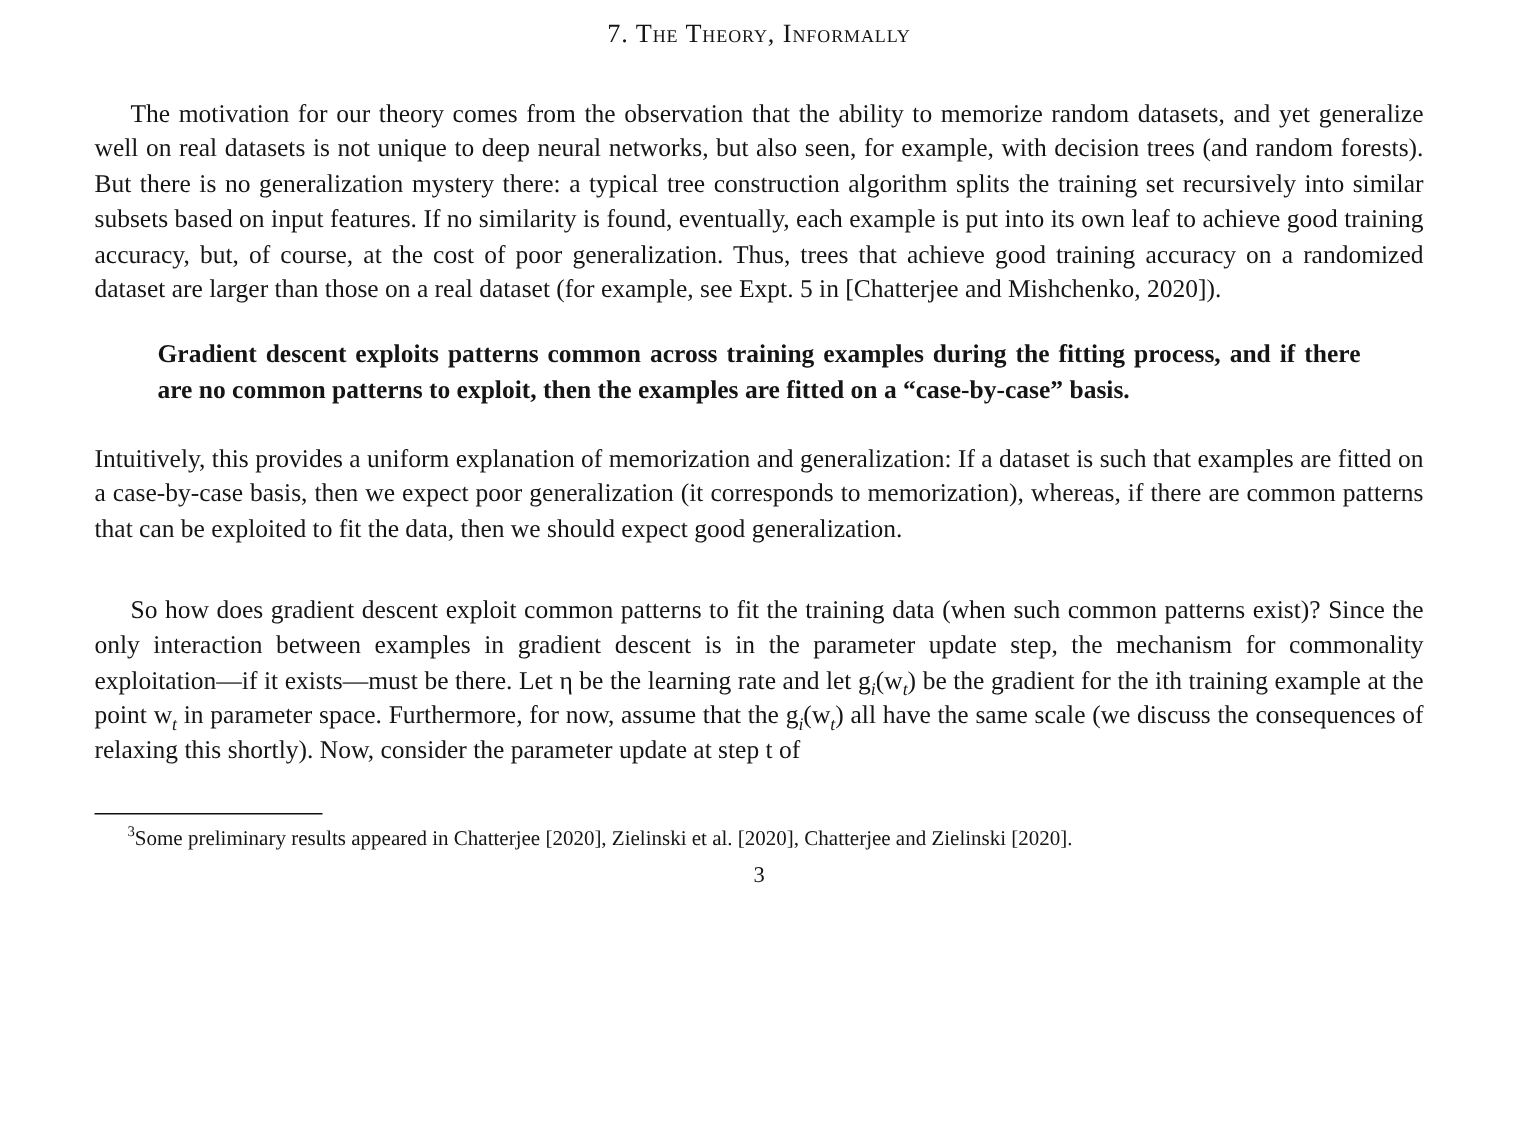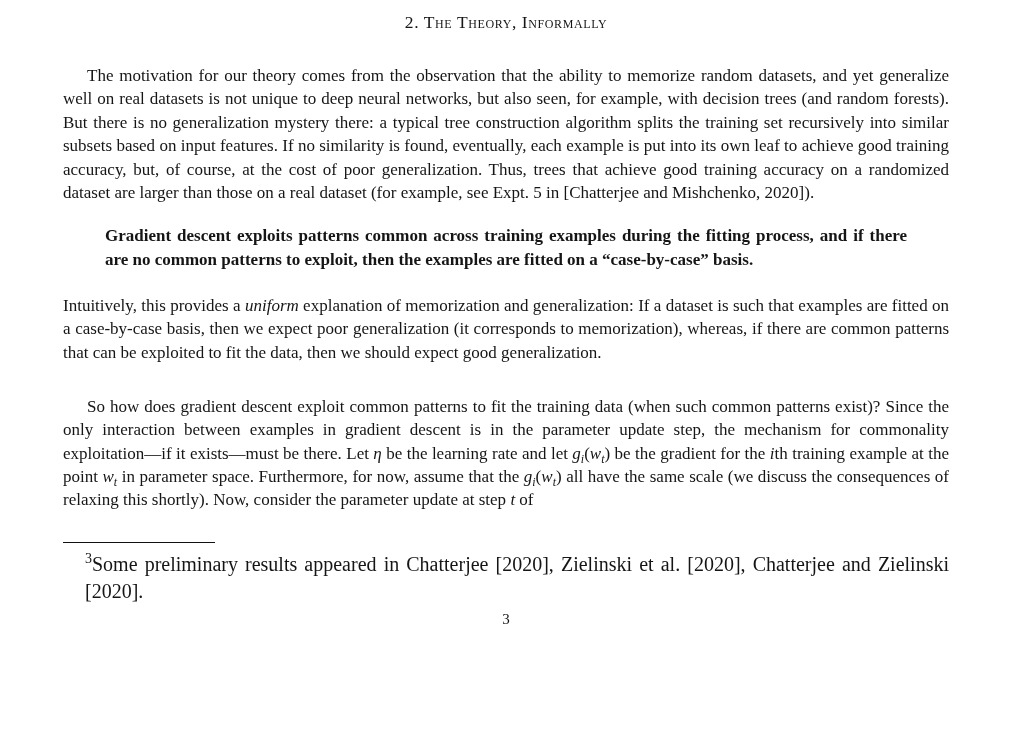--- a/index.html
+++ b/index.html
@@ -28,54 +28,54 @@
     text-align: justify;
     line-height: 1.375;
   }
   .indent { text-indent: 24px; margin-top: 31px; }
   .thesis-block {
     margin: 20px 42px 22px 42px;
     font-weight: bold;
     text-align: justify;
     line-height: 1.4;
   }
-  .it { font-style: italic; }
+  .it { }
   sub.it, sub {
     font-style: italic;
     font-size: 70%;
     line-height: 0;
   }
   sup {
     font-size: 70%;
     line-height: 0;
   }
   .footnote-rule {
     margin: 30px 0 0 0;
     width: 152px;
     border: none;
     border-top: 1.6px solid #111;
   }
   .footnote {
     margin: 8px 0 0 22px;
-    font-size: 20px;
+    font-size: 14px;
     line-height: 1.35;
     text-align: justify;
   }
   .page-number {
     margin-top: 6px;
     text-align: center;
     font-size: 15px;
   }
 </style>
 </head>
 <body>
 
 <div class="page">
 
-  <h2 class="section-heading">2. The Theory, Informally</h2>
+  <h2 class="section-heading">7. The Theory, Informally</h2>
 
   <p class="para indent"><span>The motivation for our theory comes from the observation that the ability to memorize random datasets, and yet generalize well on real datasets is not unique to deep neural networks, but also seen, for example, with decision trees (and random forests). But there is no generalization mystery there: a typical tree construction algorithm splits the training set recursively into similar subsets based on input features. If no similarity is found, eventually, each example is put into its own leaf to achieve good training accuracy, but, of course, at the cost of poor generalization. Thus, trees that achieve good training accuracy on a randomized dataset are larger than those on a real dataset (for example, see Expt. 5 in [Chatterjee and Mishchenko, 2020]).</span></p>
 
 
   <div class="thesis-block"><span>Gradient descent exploits patterns common across training examples during the fitting process, and if there are no common patterns to exploit, then the examples are fitted on a “case-by-case” basis.</span></div>
 
   <p class="para"><span>Intuitively, this provides a </span><span class="it">uniform</span><span> explanation of memorization and generalization: If a dataset is such that examples are fitted on a case-by-case basis, then we expect poor generalization (it corresponds to memorization), whereas, if there are common patterns that can be exploited to fit the data, then we should expect good generalization.</span></p>
 
   <p class="para indent"><span>So how does gradient descent exploit common patterns to fit the training data (when such common patterns exist)? Since the only interaction between examples in gradient descent is in the parameter update step, the mechanism for commonality exploitation—if it exists—must be there. Let </span><span class="it">η</span><span> be the learning rate and let </span><span class="it">g</span><sub class="it">i</sub><span>(</span><span class="it">w</span><sub class="it">t</sub><span>) be the gradient for the </span><span class="it">i</span><span>th training example at the point </span><span class="it">w</span><sub class="it">t</sub><span> in parameter space. Furthermore, for now, assume that the </span><span class="it">g</span><sub class="it">i</sub><span>(</span><span class="it">w</span><sub class="it">t</sub><span>) all have the same scale (we discuss the consequences of relaxing this shortly). Now, consider the parameter update at step </span><span class="it">t</span><span> of</span></p>
 

